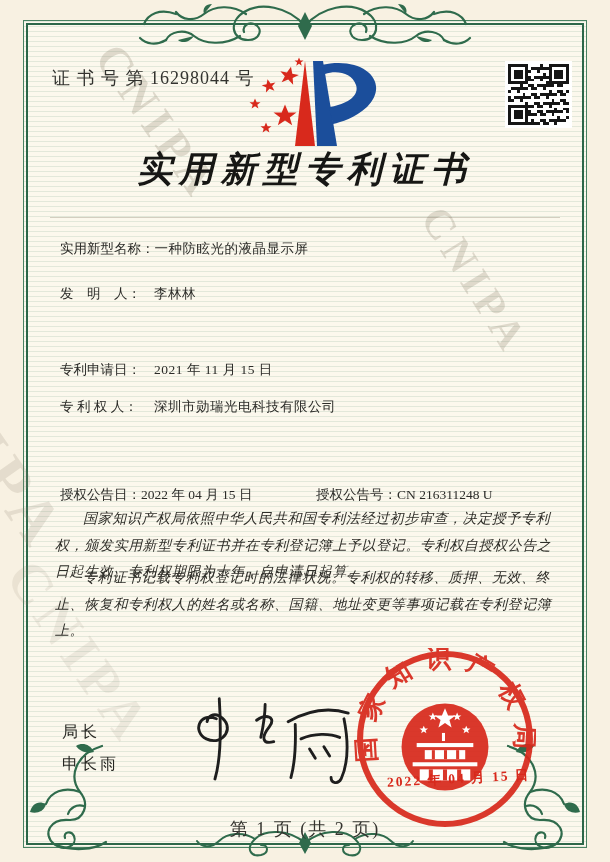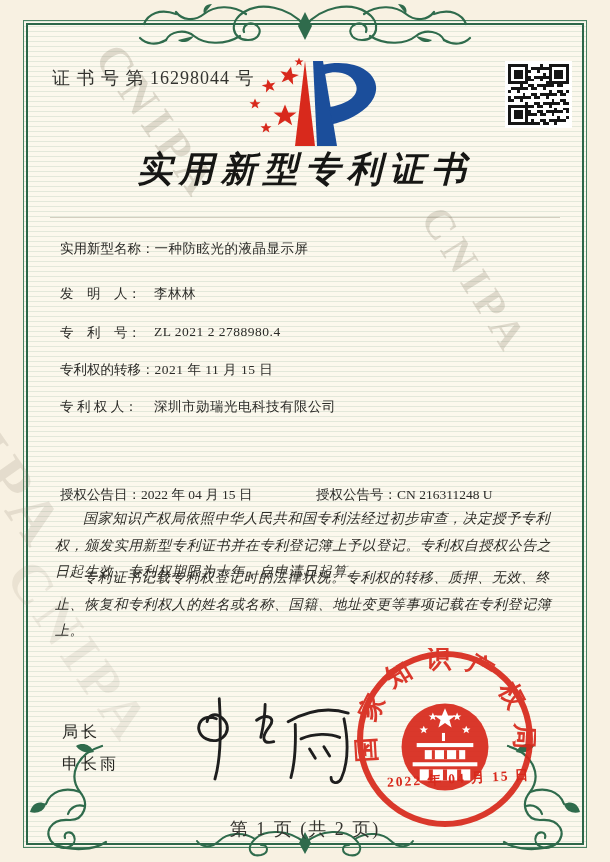--- a/index.html
+++ b/index.html
@@ -570,25 +570,22 @@
 
     <div class="title">实用新型专利证书</div>
     <div class="divider"></div>
 
     <div class="field" style="top:240px">
       <span class="flabel">实用新型名称：</span><span class="fvalue">一种防眩光的液晶显示屏</span>
     </div>
     <div class="field" style="top:285px">
       <span class="flabel">发　明　人：</span><span class="fvalue">李林林</span>
     </div>
-    <div class="field" style="top:324px">
-      <span class="flabel">专　利　号：</span><span class="fvalue">ZL 2021 2 2788980.4</span>
-    </div>
     <div class="field" style="top:361px">
-      <span class="flabel">专利权的转移：</span><span class="fvalue">2021 年 11 月 15 日</span>
+      <span class="flabel">专利申请日：</span><span class="fvalue">2021 年 11 月 15 日</span>
     </div>
     <div class="field" style="top:398px">
       <span class="flabel">专 利 权 人：</span><span class="fvalue">深圳市勋瑞光电科技有限公司</span>
     </div>
 
     <div class="gpair" style="left:60px;top:486px;">
       <span>授权公告日：</span><span>2022 年 04 月 15 日</span>
     </div>
     <div class="gpair" style="left:316px;top:486px;text-align:right;">
       <span>授权公告号：</span><span>CN 216311248 U</span>

